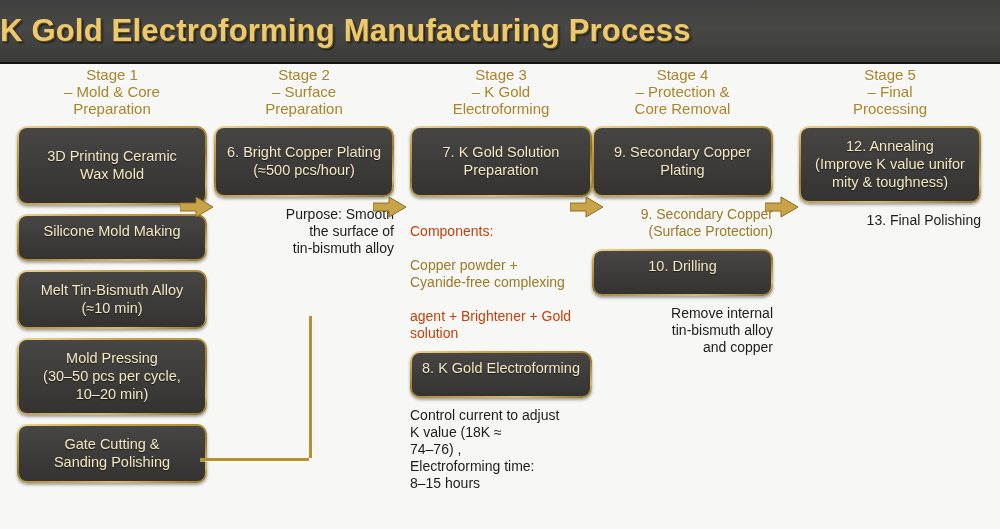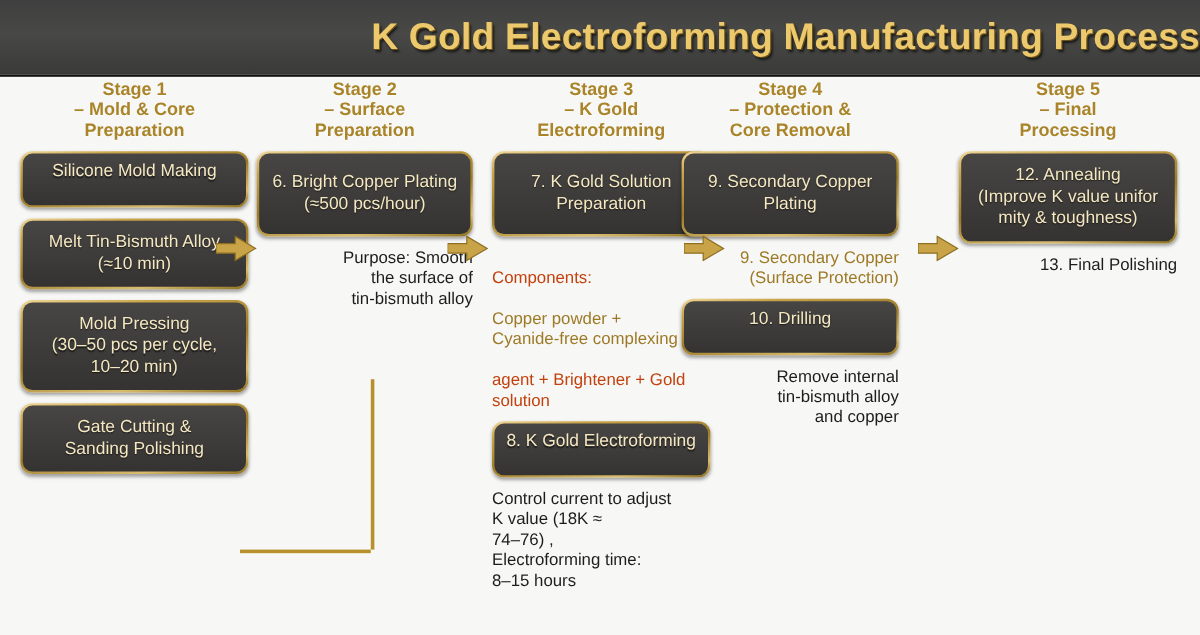--- a/index.html
+++ b/index.html
@@ -9,40 +9,40 @@
     font-family:"Liberation Sans","DejaVu Sans",sans-serif;
     -webkit-font-smoothing:antialiased;
   }
   #root{position:relative;width:1000px;height:529px;}
 
   
   .titlebar{
     position:absolute;left:0;top:0;width:1000px;height:62px;
     background:linear-gradient(180deg,#3f3f3f 0%,#484846 45%,#3a3a39 100%);
     border-bottom:2px solid #131313;
-    display:flex;align-items:center;justify-content:flex-end;
+    display:flex;align-items:center;justify-content:flex-start;
   }
   .titlebar .title{
     font-size:31px;font-weight:bold;letter-spacing:.2px;
     color:#ecc96d;
     text-shadow:1px 1px 0 #6b521b, 2px 2px 2px rgba(0,0,0,.65);
   }
 
   
   .col{position:absolute;top:66px;}
   .c1{left:17px;width:190px;}
   .c2{left:214px;width:180px;}
   .c3{left:410px;width:182px;}
-  .c4{left:568px;width:181px;}
+  .c4{left:592px;width:181px;}
   .c5{left:799px;width:182px;}
 
   .stage-head{
     text-align:center;
     color:#a98429;
-    font-size:15px;font-weight:bold;line-height:17px;
+    font-size:15px;font-weight:normal;line-height:17px;
     text-shadow:0 1px 0 rgba(255,255,255,.75);
     margin-bottom:9px;
     white-space:pre-line;
   }
 
   
   .box{
     position:relative;
     border-radius:10px;
     padding:2px;
@@ -95,20 +95,24 @@
 
   <div class="titlebar">
     <div class="title">K Gold Electroforming Manufacturing Process</div>
   </div>
 
   <div class="col c1">
     <div class="stage-head">Stage 1
 – Mold &amp; Core
 Preparation</div>
 
+    <div class="box tall">
+      <div class="inner">3D Printing Ceramic
+Wax Mold</div>
+    </div>
     <div class="box slim">
       <div class="inner">Silicone Mold Making</div>
     </div>
     <div class="box">
       <div class="inner">Melt Tin-Bismuth Alloy
 (≈10 min)</div>
     </div>
     <div class="box">
       <div class="inner">Mold Pressing
 (30–50 pcs per cycle,

